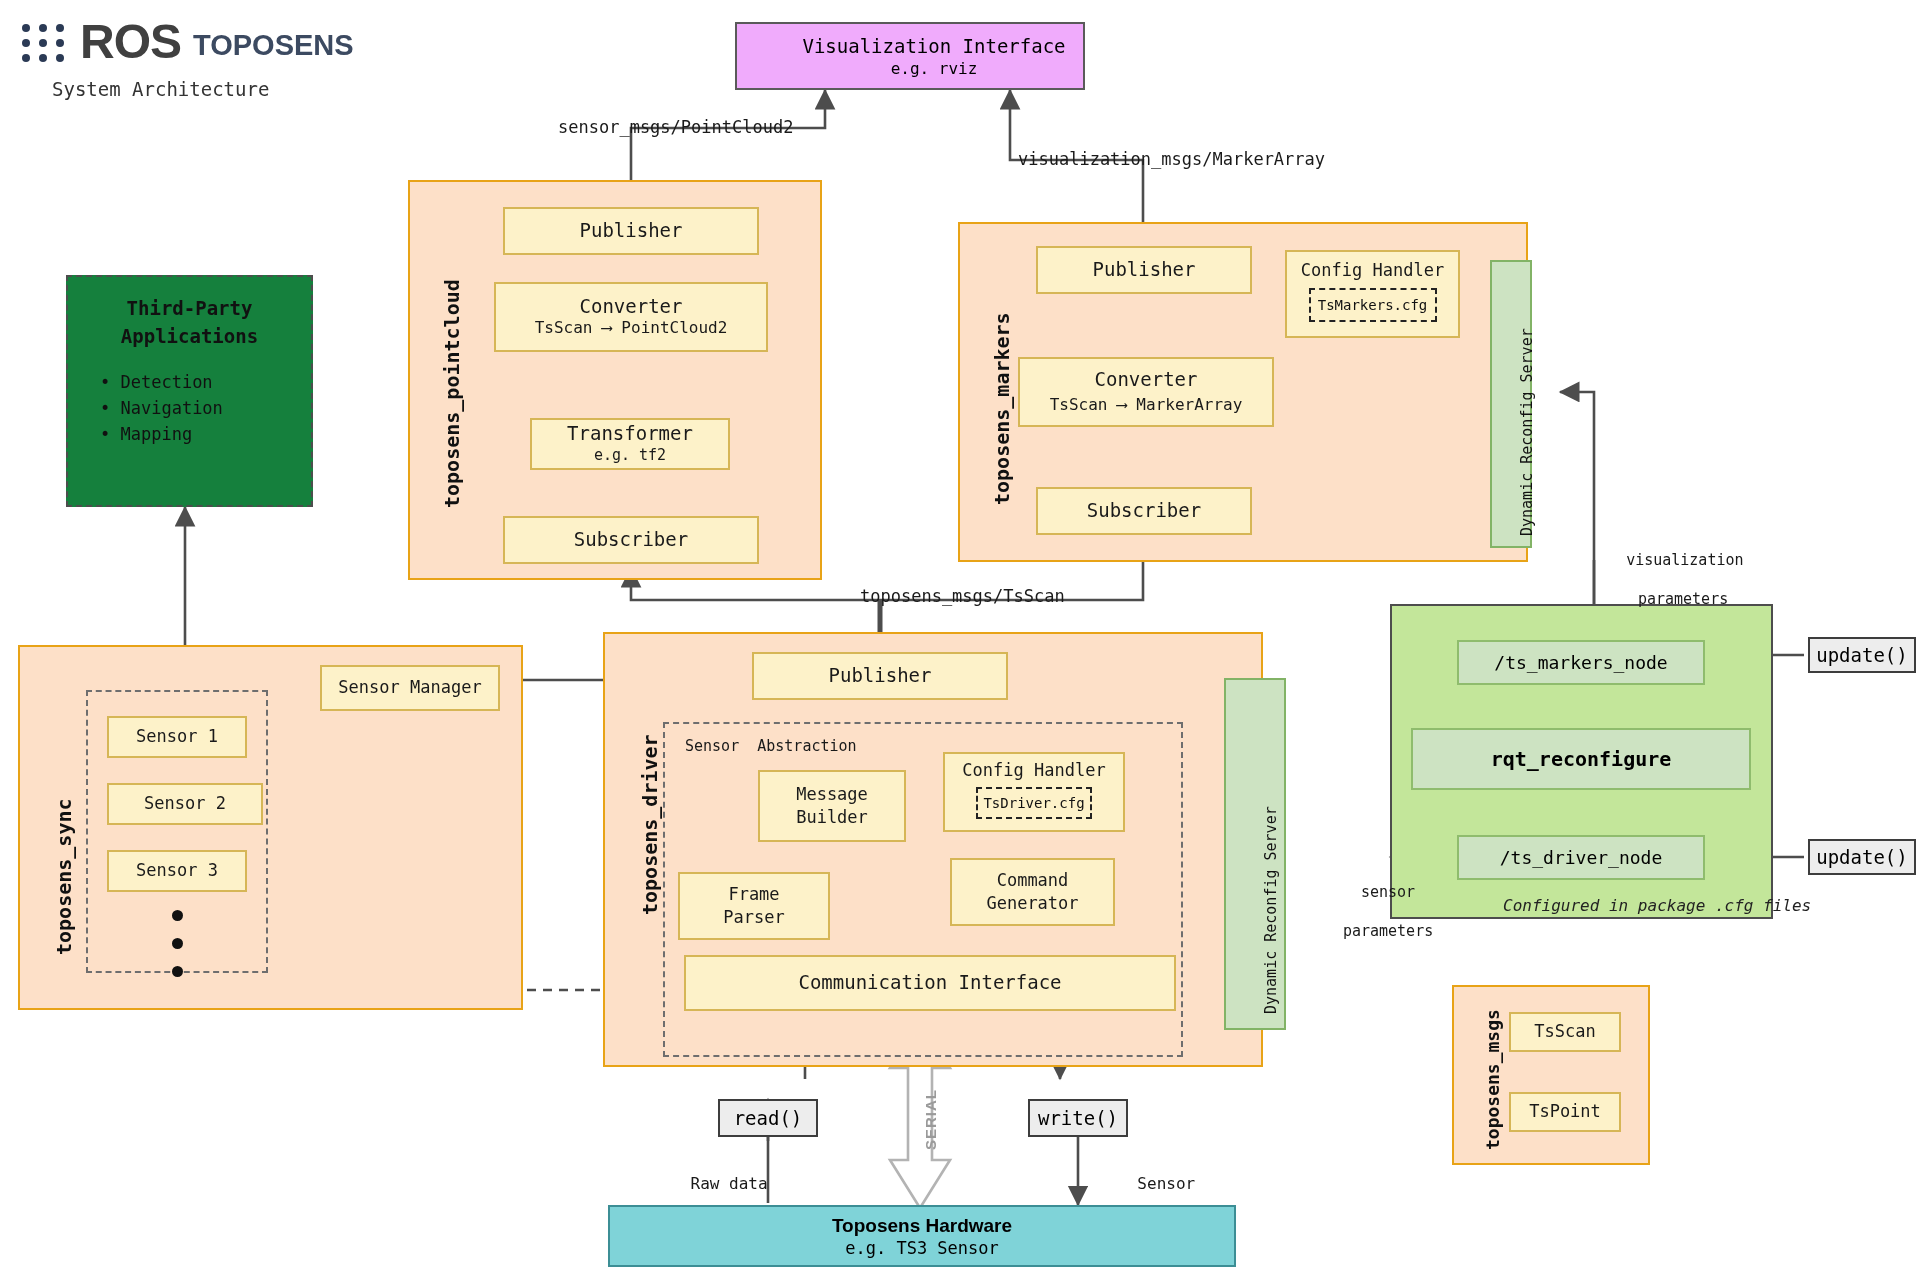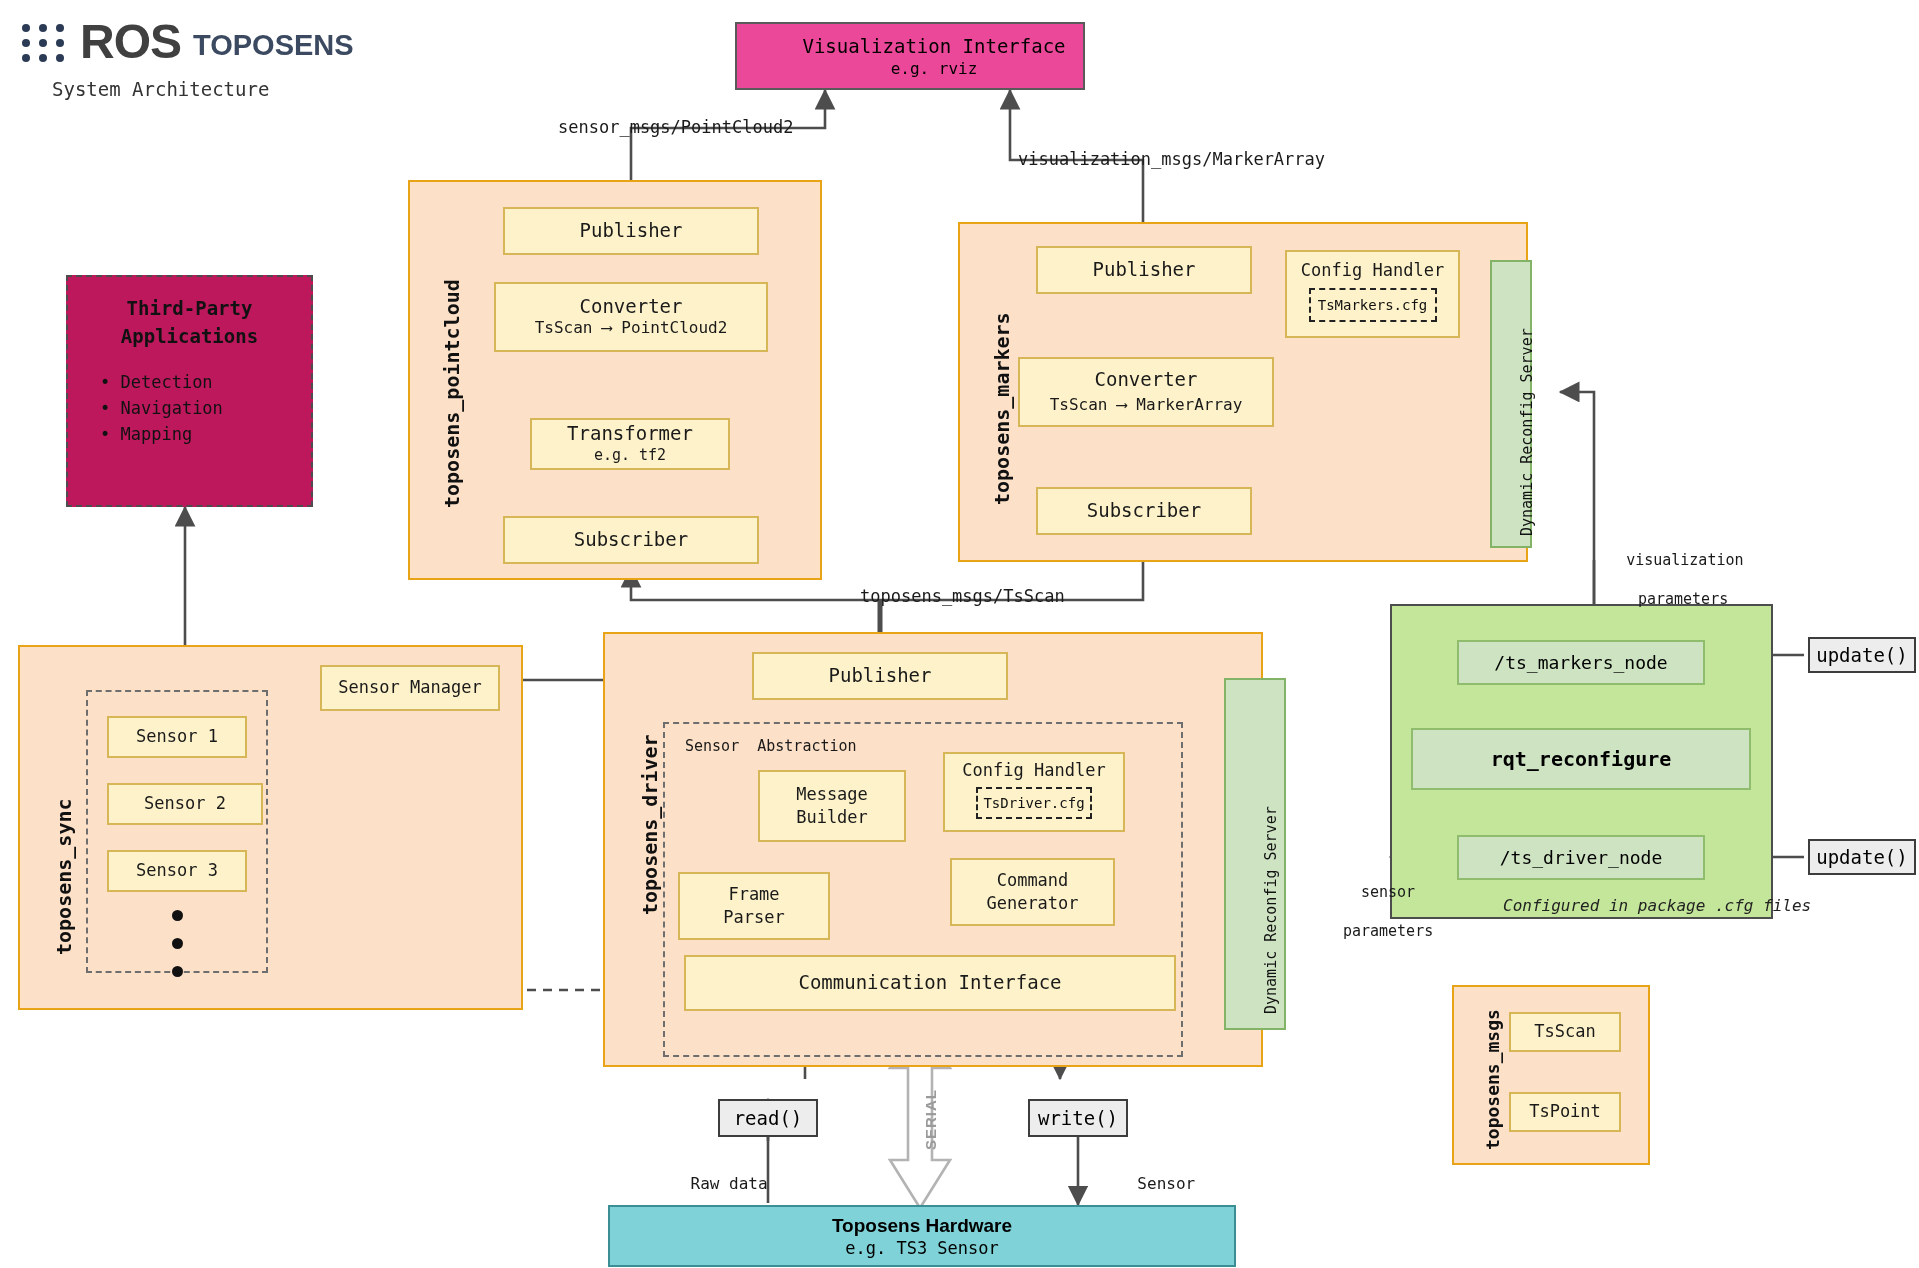--- a/index.html
+++ b/index.html
@@ -35,31 +35,31 @@
     align-items: center;
     justify-content: center;
     text-align: center;
     color: #1a1a1a;
   }
   .node .t1 { font-size: 19px; line-height: 1.25; }
   .node .t2 { font-size: 16px; line-height: 1.3; }
 
   
   .green {
-    background: #ec4899;
+    background: #f0abfc;
     border: 2px solid #5a5a5a;
     display: flex;
     flex-direction: column;
     align-items: center;
     justify-content: center;
     text-align: center;
     padding-left: 48px;
   }
   .green-dashed {
-    background: #be185d;
+    background: #15803d;
     border: 2px dashed #4d4d4d;
   }
   .greenpanel {
     background: #c3e69a;
     border: 2px solid #4d4d4d;
   }
   .greennode {
     background: #cde3c2;
     border: 2px solid #8fbc6d;
     display: flex; align-items: center; justify-content: center;

